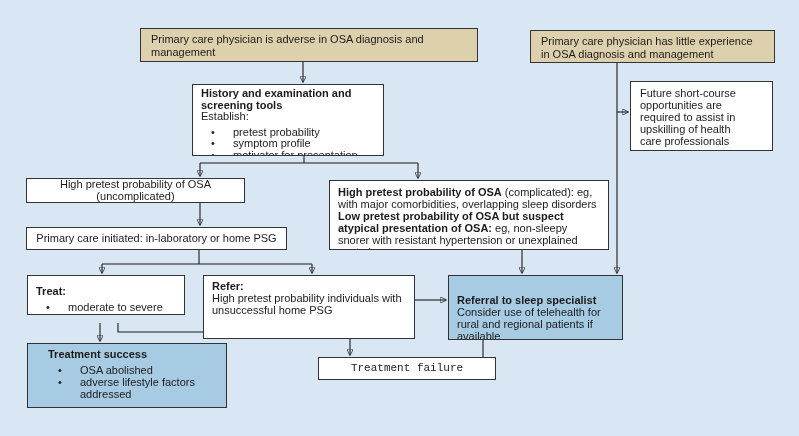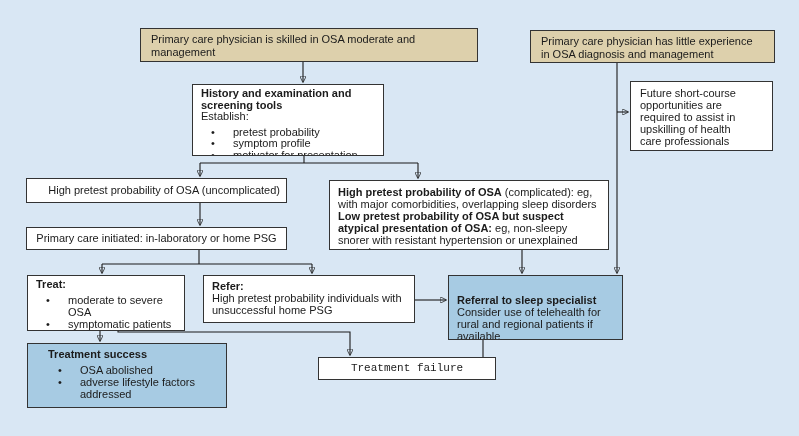--- a/index.html
+++ b/index.html
@@ -52,21 +52,21 @@
     <path d="M100,323 L100,341" marker-end="url(#arrow)"></path>
     <path d="M118,323 L118,332 L350,332 L350,355" marker-end="url(#arrow)"></path>
     <path d="M483,357 L483,324" marker-end="url(#arrow)"></path>
     <path d="M415,300 L446,300" marker-end="url(#arrow)"></path>
     <path d="M522,250 L522,273" marker-end="url(#arrow)"></path>
     <path d="M617,63 L617,273" marker-end="url(#arrow)"></path>
     <path d="M617,112 L628,112" marker-end="url(#arrow)"></path>
   </svg>
 
   <div class="node tan" style="left:140px; top:28px; width:338px; height:34px; padding:4px 10px; line-height:13px;">
-    <div>Primary care physician is skilled in OSA moderate and management</div>
+    <div>Primary care physician is adverse in OSA diagnosis and management</div>
     <div>Access to specialist support</div>
   </div>
 
   <div class="node tan" style="left:530px; top:30px; width:245px; height:33px; padding:4px 10px; line-height:13px;">
     <div>Primary care physician has little experience in OSA diagnosis and management</div>
   </div>
 
   <div class="node" style="left:192px; top:84px; width:192px; height:72px; padding:3px 8px; line-height:11.5px;">
     <div class="bold">History and examination and screening tools</div>
     <div>Establish:</div>
@@ -75,42 +75,42 @@
       <li>symptom profile</li>
       <li>motivator for presentation</li>
 
     </ul>
   </div>
 
   <div class="node" style="left:630px; top:81px; width:143px; height:70px; padding:5px 18px 5px 9px; line-height:12px;">
     <div>Future short-course opportunities are required to assist in upskilling of health care professionals</div>
   </div>
 
-  <div class="node center" style="left:26px; top:178px; width:261px; height:25px;justify-content:flex-end;">
+  <div class="node center" style="left:26px; top:178px; width:219px; height:25px;justify-content:flex-end;">
     <div>High pretest probability of OSA (uncomplicated)</div>
   </div>
 
   <div class="node" style="left:317px; top:180px; width:280px; height:70px; padding:5px 8px; line-height:12px;margin-left:12px;">
     <p class="para"><span class="bold">High pretest probability of OSA</span><span> (complicated): eg, with major comorbidities, overlapping sleep disorders</span></p>
     <p class="para"><span class="bold">Low pretest probability of OSA but suspect atypical presentation of OSA:</span><span> eg, non-sleepy snorer with resistant hypertension or unexplained nocturia</span></p>
   </div>
 
   <div class="node center" style="left:26px; top:227px; width:261px; height:23px;">
     <div>Primary care initiated: in-laboratory or home PSG</div>
   </div>
 
-  <div class="node" style="left:27px; top:275px; width:158px; height:56px; padding:2px 8px; line-height:12px;">
+  <div class="node" style="left:27px; top:275px; width:158px; height:40px; padding:9px 8px; line-height:12px;">
     <div class="bold">Treat:</div>
     <ul class="bullets">
       <li>moderate to severe OSA</li>
       <li>symptomatic patients</li>
     </ul>
   </div>
 
-  <div class="node" style="left:203px; top:275px; width:212px; height:48px; padding:4px 8px; line-height:12px;">
+  <div class="node" style="left:203px; top:275px; width:212px; height:64px; padding:4px 8px; line-height:12px;">
     <div class="bold">Refer:</div>
     <div>High pretest probability individuals with unsuccessful home PSG</div>
   </div>
 
   <div class="node blue" style="left:448px; top:275px; width:175px; height:65px; padding:18px 8px; line-height:12px;">
     <div class="bold">Referral to sleep specialist</div>
     <div>Consider use of telehealth for rural and regional patients if available</div>
   </div>
 
   <div class="node blue" style="left:27px; top:343px; width:200px; height:65px; padding:4px 20px; line-height:12px;">

